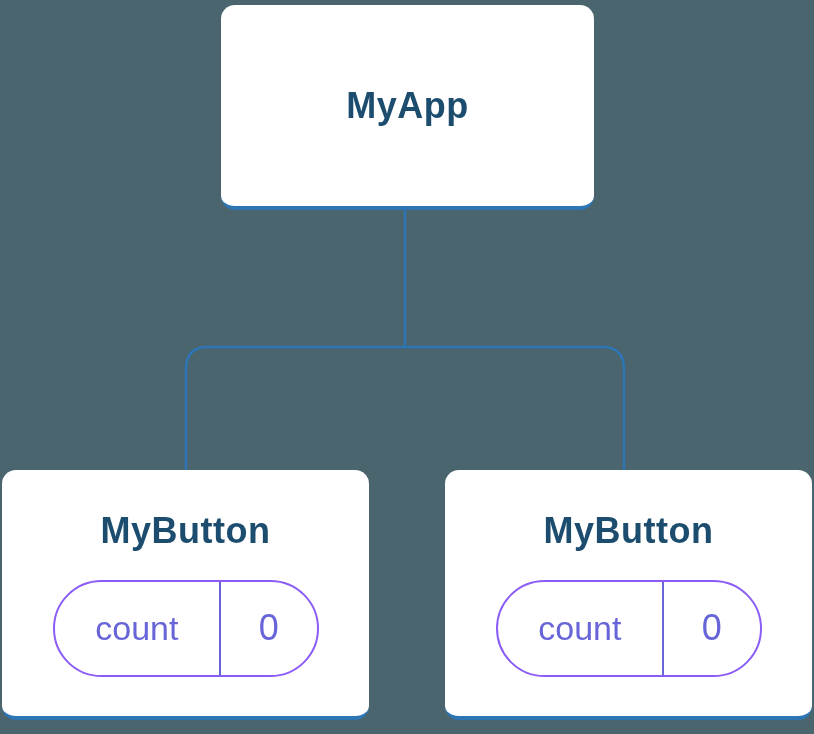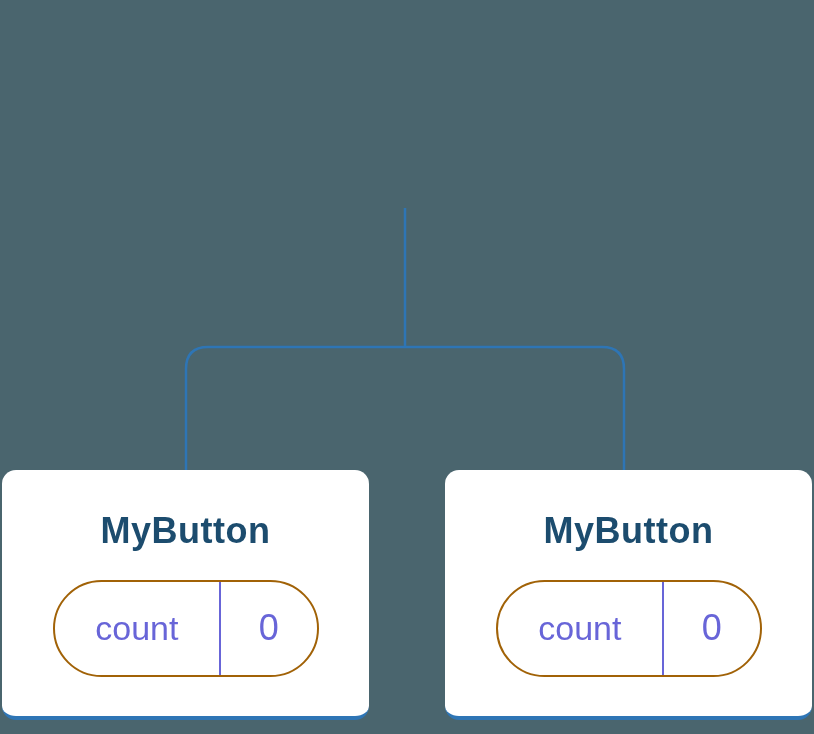--- a/index.html
+++ b/index.html
@@ -64,21 +64,21 @@
   .component-label {
     color: #1c4c6e;
     font-size: 36px;
     font-weight: bold;
     letter-spacing: 0.5px;
   }
 
   .state-pill {
     width: 266px;
     height: 97px;
-    border: 2px solid #a16207;
+    border: 2px solid #8b5cf6;
     border-radius: 60px;
     box-sizing: border-box;
     display: flex;
     align-items: stretch;
     overflow: hidden;
     justify-content: center;
   }
 
   .state-key {
     flex: 1.9;
@@ -108,20 +108,23 @@
 
 <div class="canvas">
 
   <svg class="connectors" viewBox="0 0 814 734" xmlns="http://www.w3.org/2000/svg">
 
     <path d="M 405 208 L 405 347" fill="none" stroke="#2e75b5" stroke-width="2.5"></path>
 
     <path d="M 186 470 L 186 369 Q 186 347 208 347 L 602 347 Q 624 347 624 369 L 624 470" fill="none" stroke="#2e75b5" stroke-width="2.5"></path>
   </svg>
 
+  <div class="card card-root">
+    <div class="component-label">MyApp</div>
+  </div>
 
   <div class="card card-child-left">
     <div class="component-label">MyButton</div>
     <div class="state-pill">
       <div class="state-key">count</div>
       <div class="pill-divider"></div>
       <div class="state-value">0</div>
     </div>
   </div>
 

